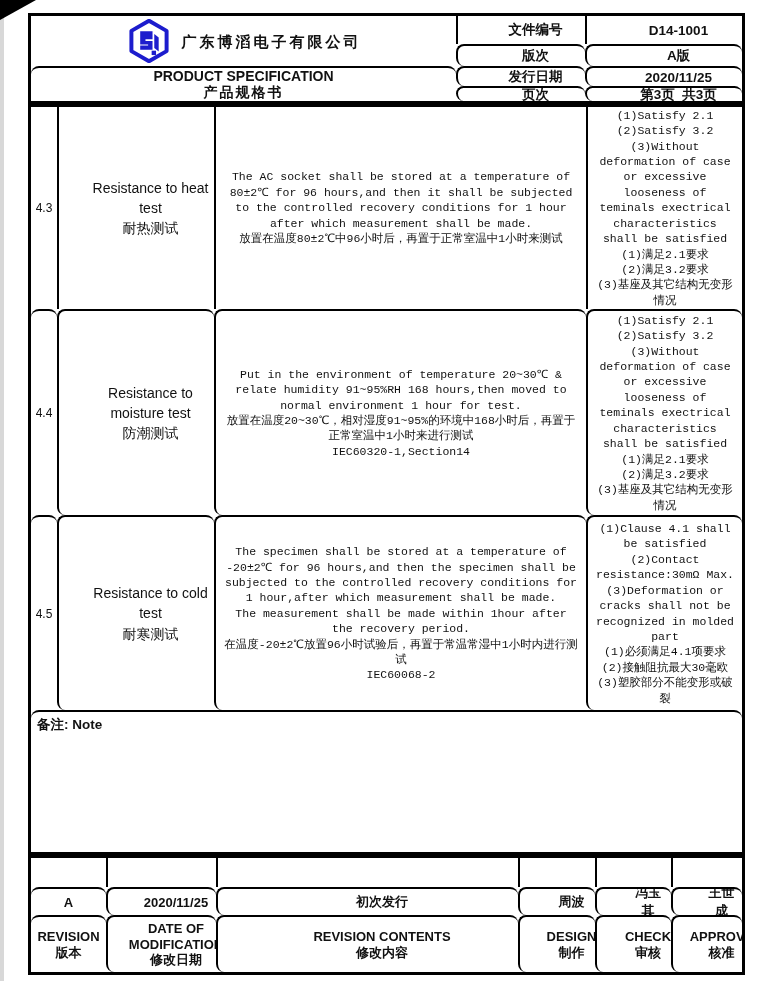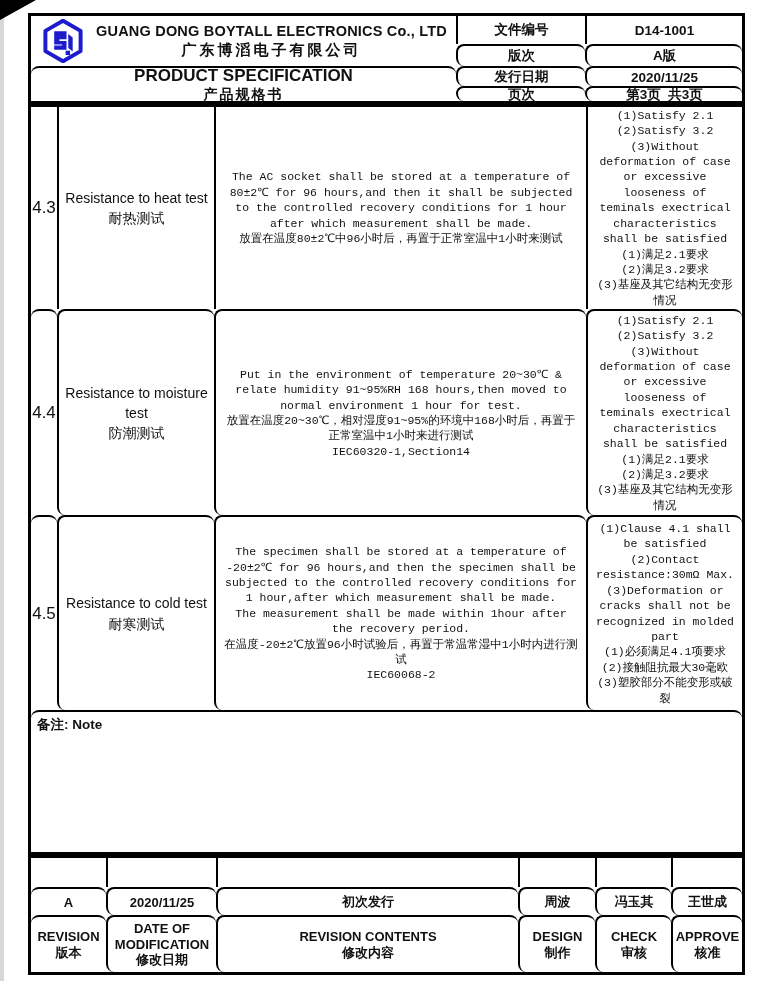--- a/index.html
+++ b/index.html
@@ -11,41 +11,41 @@
     color:#111;
     overflow:hidden;
   }
   .page-edge { position:absolute; left:0; top:0; width:4px; height:981px; background:#d8d8d8; }
   .scan-artifact {
     position:absolute; left:0; top:0; width:0; height:0;
     border-left:36px solid #000; border-bottom:20px solid transparent;
   }
   .tbl { position:absolute; display:grid; background:#fff; border:3px solid #000; }
   .cell { padding:2px 5px; display:flex; flex-direction:column; justify-content:center; align-items:center; text-align:center; overflow:hidden; }
-  .bl { border-left:2px solid #000; }
+  .bl { border-left:2px solid #000;padding-left:33px; }
   .bt { border-top:2px solid #000;border-radius:8px; }
   .pre { white-space:pre-wrap; }
 
   
   .header-tbl { left:28px; top:13px; width:717px; height:91px;
     grid-template-columns:425px 129px 1fr; grid-template-rows:28px 22px 20px 1fr; }
   .company-cell { flex-direction:row; gap:10px; justify-content:center; }
   .logo { color:#1c1ccd; width:46px; height:44px; flex:0 0 auto; }
   .company-en { font-size:14.5px; font-weight:bold; letter-spacing:.2px; }
   .company-cn { font-size:15px; font-weight:bold; letter-spacing:3px; margin-top:2px; }
-  .title-en { font-size:17px; font-weight:bold; }
+  .title-en { font-size:14px; font-weight:bold; }
   .title-cn { font-size:14px; font-weight:bold; letter-spacing:2px; }
   .meta-label { font-size:13.5px; font-weight:bold; }
   .meta-value { font-size:13.5px; font-weight:bold; white-space:pre;text-align:right; }
 
   
   .main-tbl { left:28px; top:104px; width:717px; height:751px;
     grid-template-columns:26px 157px 372px 1fr;
     grid-template-rows:202px 206px 195px 1fr; }
-  .num-cell { font-size:17px; padding:2px 1px; }
+  .num-cell { font-size:12px; padding:2px 1px; }
   .name-cell { font-size:14px; line-height:1.45; white-space:pre-line;text-align:center; }
   .body-cell { align-items:flex-start; text-align:center; font-size:11.5px; line-height:1.34; padding:4px 7px;font-family:Liberation Mono, monospace; }
   .note-cell { justify-content:flex-start; align-items:flex-start; text-align:left;
     font-size:13.5px; font-weight:bold; padding:4px 6px; }
 
   
   .foot-tbl { left:28px; top:855px; width:717px; height:120px;
     grid-template-columns:75px 110px 302px 77px 76px 1fr;
     grid-template-rows:29px 28px 1fr; }
   .foot-data { font-size:13px; font-weight:bold; }
@@ -59,21 +59,20 @@
 
 <div class="tbl header-tbl">
   <div class="cell company-cell" style="grid-area:1/1/3/2">
     <svg class="logo" viewBox="0 0 100 100" aria-hidden="true">
       <polygon points="50,4 90,27 90,73 50,96 10,73 10,27" fill="none" stroke="currentColor" stroke-width="9" stroke-linejoin="round"></polygon>
       <path d="M30 28 H58 V46 H42 V50 H58 V70 H30 V60 H48 V58 H30 Z" fill="currentColor"></path>
       <path d="M62 34 V66 L72 74 V42 Z" fill="currentColor"></path>
       <path d="M56 72 h10 v10 h-10 z" fill="currentColor"></path>
     </svg>
     <div>
-      <div class="company-en">GUANG DONG BOYTALL ELECTRONICS Co., LTD</div>
       <div class="company-cn">广东博滔电子有限公司</div>
     </div>
   </div>
   <div class="cell bt" style="grid-area:3/1/5/2">
     <div class="title-en">PRODUCT SPECIFICATION</div>
     <div class="title-cn">产品规格书</div>
   </div>
 
   <div class="cell bl meta-label" style="grid-area:1/2/2/3">文件编号</div>
   <div class="cell bl meta-value" style="grid-area:1/3/2/4">D14-1001</div>

